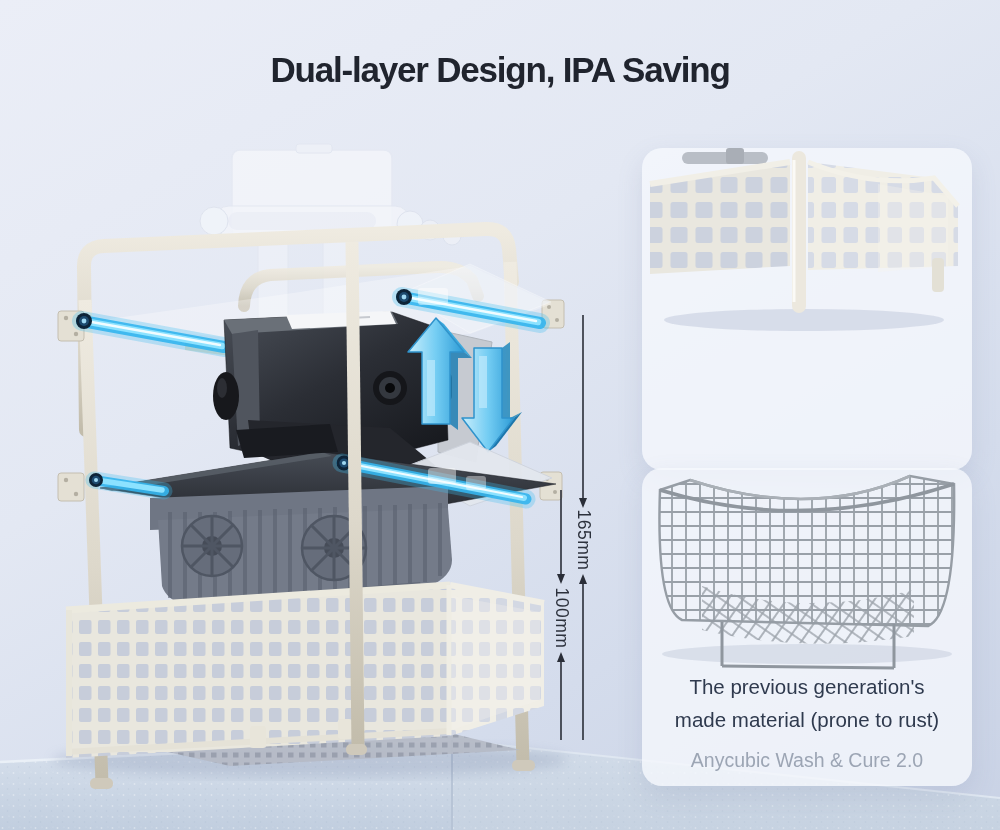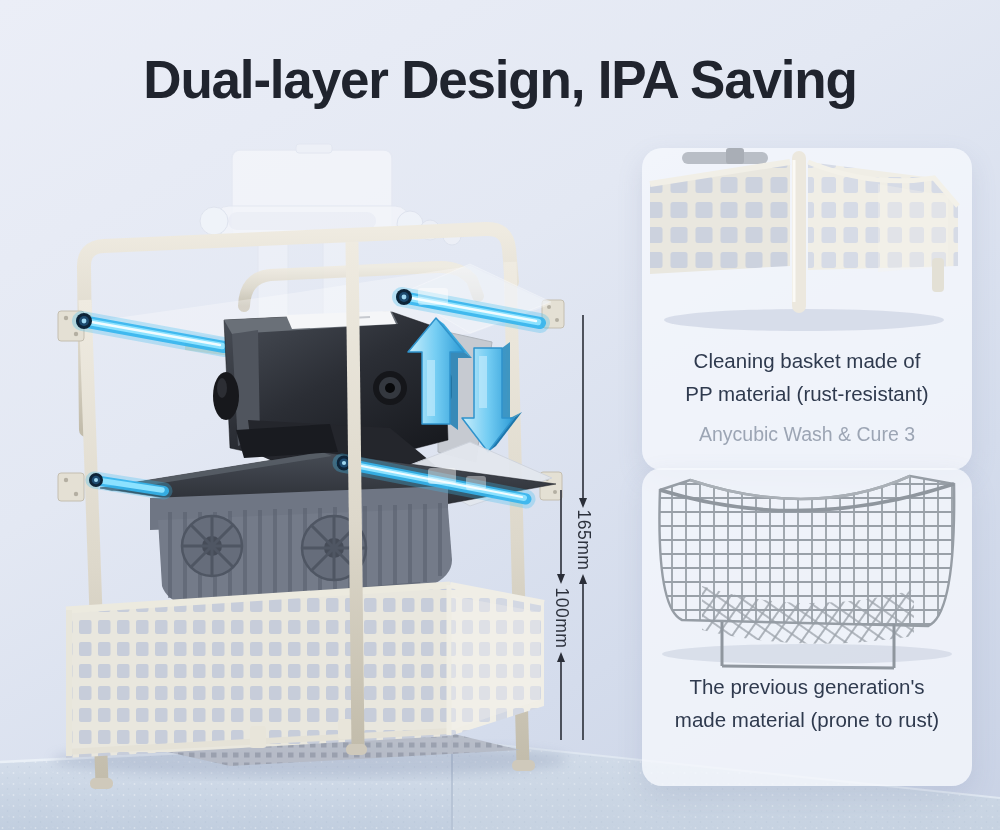--- a/index.html
+++ b/index.html
@@ -3,21 +3,21 @@
 <meta charset="utf-8">
 <style>
   html,body{margin:0;padding:0;background:#ffffff;}
   .stage{
     position:relative;width:1000px;height:830px;overflow:hidden;
     font-family:"Liberation Sans","DejaVu Sans",sans-serif;
     background:linear-gradient(150deg,#ebeef7 0%,#e3e8f3 38%,#d4dcec 72%,#c9d2e5 100%);
   }
   .page-title{
     position:absolute;top:50px;left:0;width:100%;margin:0;
-    text-align:center;font-size:53px;font-weight:700;color:#20242e;
+    text-align:center;font-size:35px;font-weight:700;color:#20242e;
     letter-spacing:-1.2px;line-height:1.12;
   }
   .bg-art,.main-art{position:absolute;left:0;top:0;}
   .bg-art{width:1000px;height:830px;}
   .main-art{width:640px;height:830px;}
   .card{
     position:absolute;left:642px;width:330px;border-radius:20px;
     background:rgba(245,248,253,0.80);
     box-shadow:0 10px 26px rgba(110,125,160,0.16);
     overflow:hidden;
@@ -295,25 +295,20 @@
       <rect x="84" y="0" width="18" height="16" rx="3" fill="#a9aeb6"></rect>
       <polygon points="8,36 148,14 148,118 8,126" fill="url(#pC1a)"></polygon>
       <line x1="8" y1="36" x2="148" y2="14" stroke="#f1efe7" stroke-width="6"></line>
       <polygon points="166,14 292,30 316,58 316,118 166,122" fill="url(#pC1b)"></polygon>
       <path d="M166 14 Q230 40 292 30 L316 58" fill="none" stroke="#f3f1e9" stroke-width="5"></path>
       <polygon points="236,36 306,48 306,118 236,124" fill="#f6f4ec" opacity="0.35"></polygon>
       <line x1="157" y1="10" x2="157" y2="158" stroke="#ece8de" stroke-width="14" stroke-linecap="round"></line>
       <line x1="152" y1="12" x2="152" y2="154" stroke="#fbfaf6" stroke-width="3"></line>
       <rect x="290" y="110" width="12" height="34" rx="4" fill="#e3e0d5"></rect>
     </svg>
-    <div class="card-lines">
-      <div class="card-line">Cleaning basket made of</div>
-      <div class="card-line">PP material (rust-resistant)</div>
-      <div class="card-caption">Anycubic Wash &amp; Cure 3</div>
-    </div>
   </div>
 
   <div class="card card-wc2">
     <svg class="card-img" width="330" height="205" viewBox="0 0 330 205">
       <defs>
         <pattern id="pWire" width="14" height="14" patternUnits="userSpaceOnUse">
           <path d="M0 2 H14 M2 0 V14" stroke="#99a0a8" stroke-width="1.8" fill="none"></path>
         </pattern>
         <pattern id="pWireD" width="12" height="12" patternUnits="userSpaceOnUse" patternTransform="rotate(35)">
           <path d="M0 2 H12 M2 0 V12" stroke="#8f969e" stroke-width="1.6" fill="none"></path>
@@ -324,16 +319,17 @@
       <path d="M18 22 Q14 140 40 152 L286 158 Q314 146 312 16 L268 8 Q170 52 48 12 Z" fill="url(#pWire)" stroke="#969da5" stroke-width="2.5"></path>
       <path d="M18 22 Q160 66 312 16" fill="none" stroke="#8f969e" stroke-width="3.5"></path>
       <path d="M48 12 Q170 52 268 8" fill="none" stroke="#aab0b7" stroke-width="2.5"></path>
       <line x1="80" y1="154" x2="80" y2="198" stroke="#8f969e" stroke-width="3"></line>
       <line x1="252" y1="156" x2="252" y2="200" stroke="#8f969e" stroke-width="3"></line>
       <line x1="80" y1="198" x2="252" y2="200" stroke="#8f969e" stroke-width="3"></line>
     </svg>
     <div class="card-lines">
       <div class="card-line">The previous generation's</div>
       <div class="card-line">made material (prone to rust)</div>
+      <div class="card-caption">Anycubic Wash &amp; Cure 2.0</div>
     </div>
   </div>
 
 </div>
 
 </body></html>

